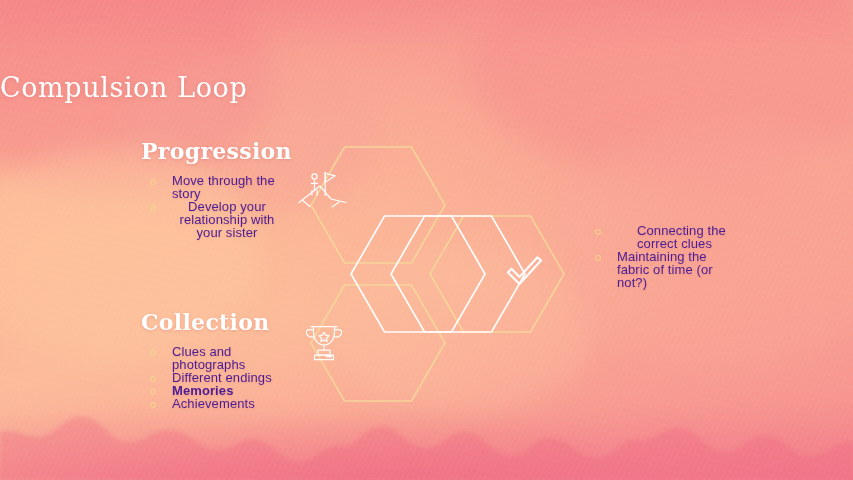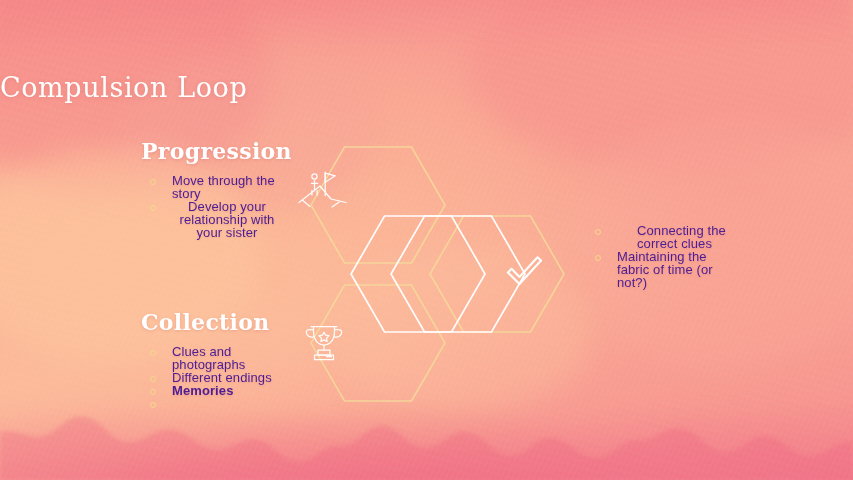--- a/index.html
+++ b/index.html
@@ -197,20 +197,21 @@
       <li>
         <span class="dot"></span>
         <span class="txt" style="max-width: 120px;">Different endings</span>
       </li>
       <li>
         <span class="dot"></span>
         <span class="txt" style="max-width: 120px; font-weight: bold;">Memories</span>
       </li>
       <li>
         <span class="dot"></span>
+        <span class="txt" style="max-width: 120px;">Achievements</span>
       </li>
     </ul>
   </div>
 
   <div class="block" id="blk-success">
     <ul class="bullets">
       <li>
         <span class="dot"></span>
         <span class="txt" style="max-width: 112px; margin-left: 20px;">Connecting the correct clues</span>
       </li>

